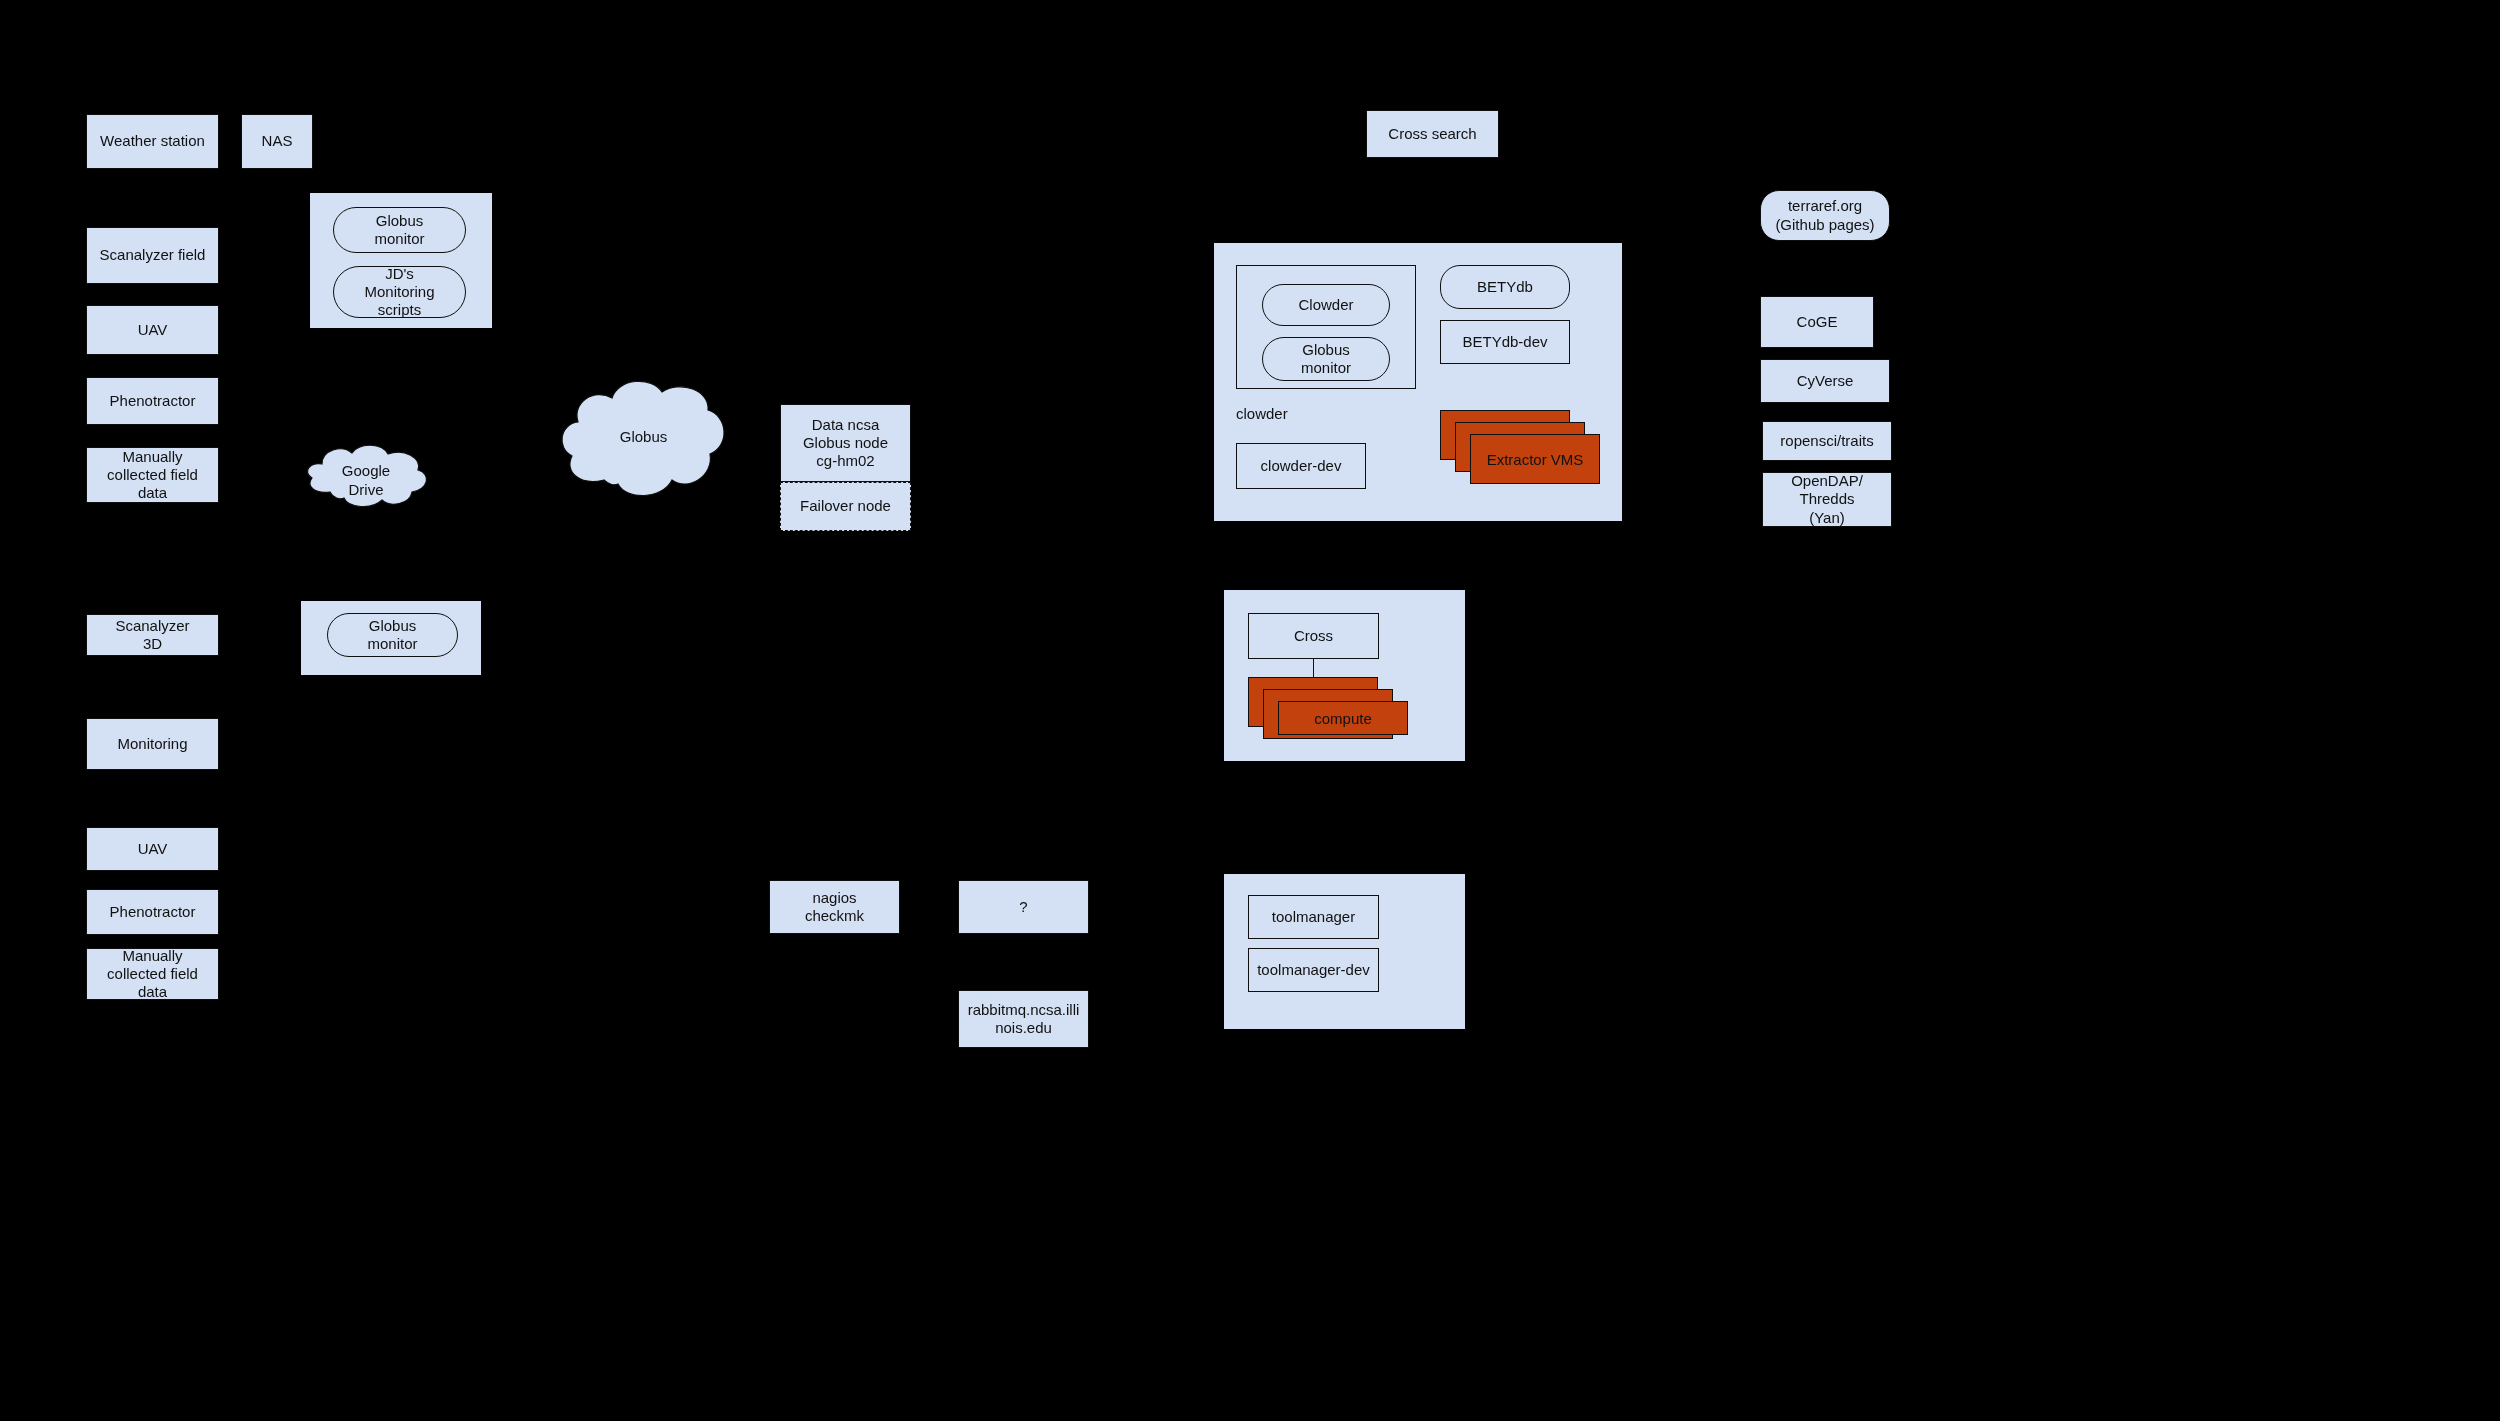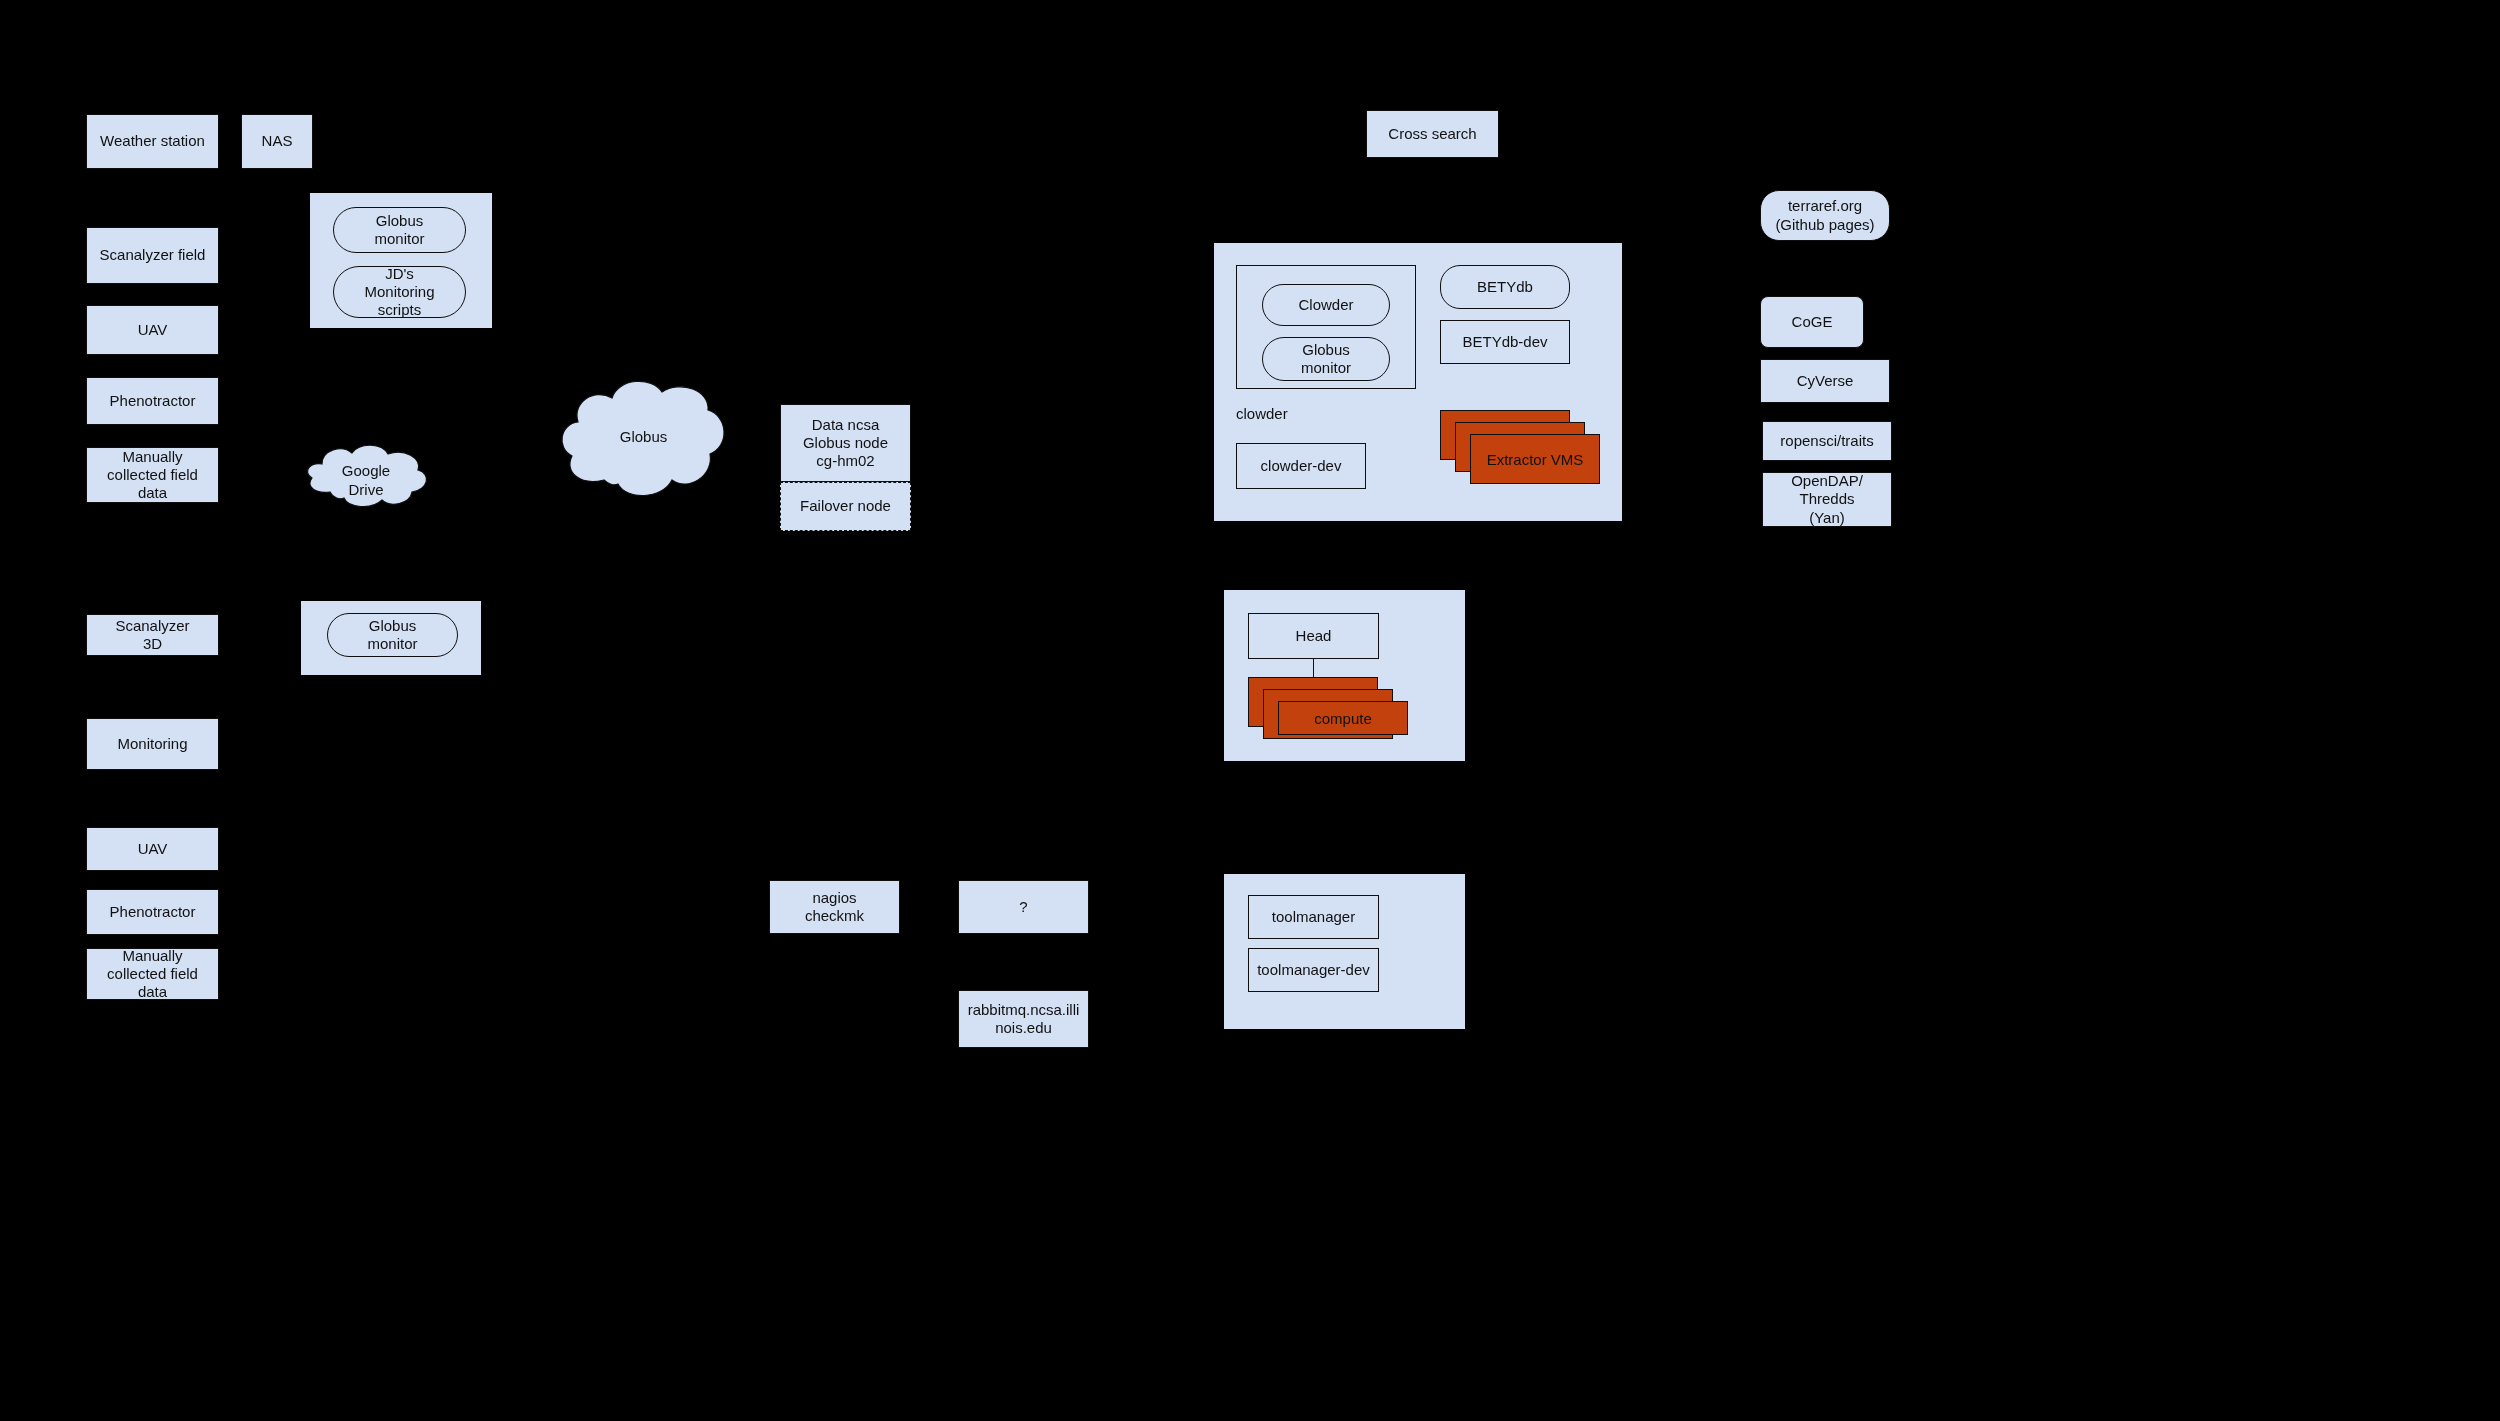--- a/index.html
+++ b/index.html
@@ -205,21 +205,21 @@
   <div class="node" style="left:1440px; top:320px; width:130px; height:44px;">BETYdb-dev</div>
 
   <div class="stack" style="left:1440px; top:410px; width:160px; height:78px;">
     <div class="layer" style="left:0px; top:0px; width:130px; height:50px;"></div>
     <div class="layer" style="left:15px; top:12px; width:130px; height:50px;"></div>
     <div class="layer front" style="left:30px; top:24px; width:130px; height:50px;">Extractor VMS</div>
   </div>
 
   <div class="container" style="left:1224px; top:590px; width:241px; height:171px;"></div>
 
-  <div class="node" style="left:1248px; top:613px; width:131px; height:46px;">Head</div>
+  <div class="node" style="left:1248px; top:613px; width:131px; height:46px;">Cross</div>
 
   <div class="connector" style="left:1313px; top:659px; width:1px; height:48px;"></div>
 
   <div class="stack" style="left:1248px; top:677px; width:160px; height:78px;">
     <div class="layer" style="left:0px; top:0px; width:130px; height:50px;"></div>
     <div class="layer" style="left:15px; top:12px; width:130px; height:50px;"></div>
     <div class="layer front" style="left:30px; top:24px; width:130px; height:34px;">compute</div>
   </div>
 
   <div class="node" style="left:86px; top:614px; width:133px; height:42px;">Scanalyzer
@@ -250,21 +250,21 @@
 
   <div class="container" style="left:1224px; top:874px; width:241px; height:155px;"></div>
 
   <div class="node" style="left:1248px; top:895px; width:131px; height:44px;">toolmanager</div>
 
   <div class="node" style="left:1248px; top:948px; width:131px; height:44px;">toolmanager-dev</div>
 
   <div class="node" style="left:1760px; top:190px; width:130px; height:51px;border-radius:19px;">terraref.org
 (Github pages)</div>
 
-  <div class="node" style="left:1760px; top:296px; width:104px; height:52px;border-radius:8px;">CoGE</div>
+  <div class="node" style="left:1760px; top:296px; width:114px; height:52px;">CoGE</div>
 
   <div class="node" style="left:1760px; top:359px; width:130px; height:44px;">CyVerse</div>
 
   <div class="node" style="left:1762px; top:421px; width:130px; height:40px;">ropensci/traits</div>
 
   <div class="node" style="left:1762px; top:472px; width:130px; height:55px;">OpenDAP/
 Thredds
 (Yan)</div>
 
 </div>

